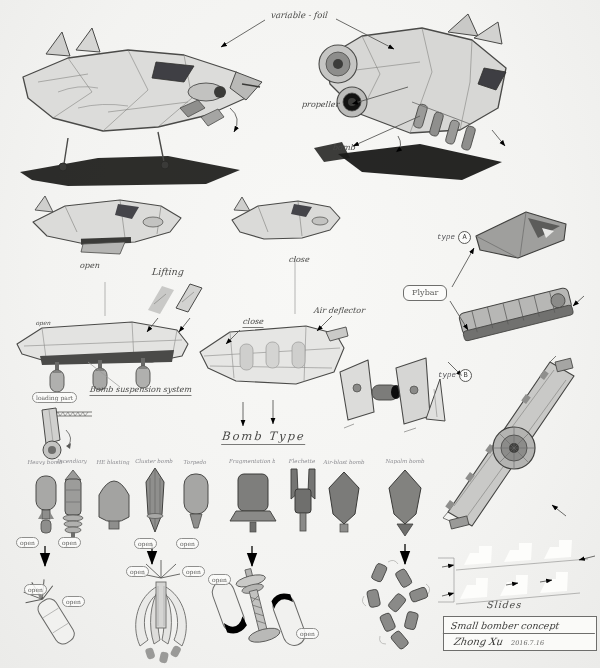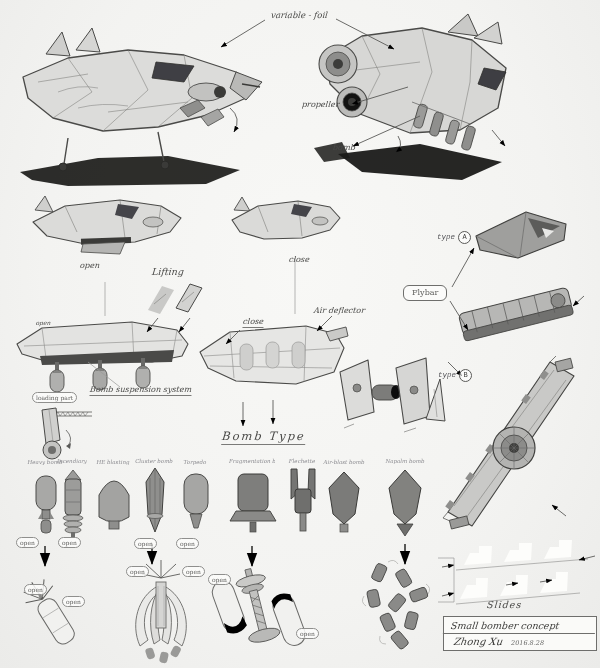--- a/index.html
+++ b/index.html
@@ -409,17 +409,17 @@
   <div class="tag" style="left:62px;top:596px;">open</div>
   <div class="tag" style="left:126px;top:566px;">open</div>
   <div class="tag" style="left:182px;top:566px;">open</div>
   <div class="tag" style="left:208px;top:574px;">open</div>
   <div class="tag" style="left:296px;top:628px;">open</div>
 
   <div id="titlebox">
     <div class="row1">Small bomber concept</div>
     <div class="row2">
       <span class="name">Zhong Xu</span>
-      <span class="date">2016.8.28</span>
+      <span class="date">2016.7.16</span>
     </div>
   </div>
 
 </div>
 
 </body></html>

